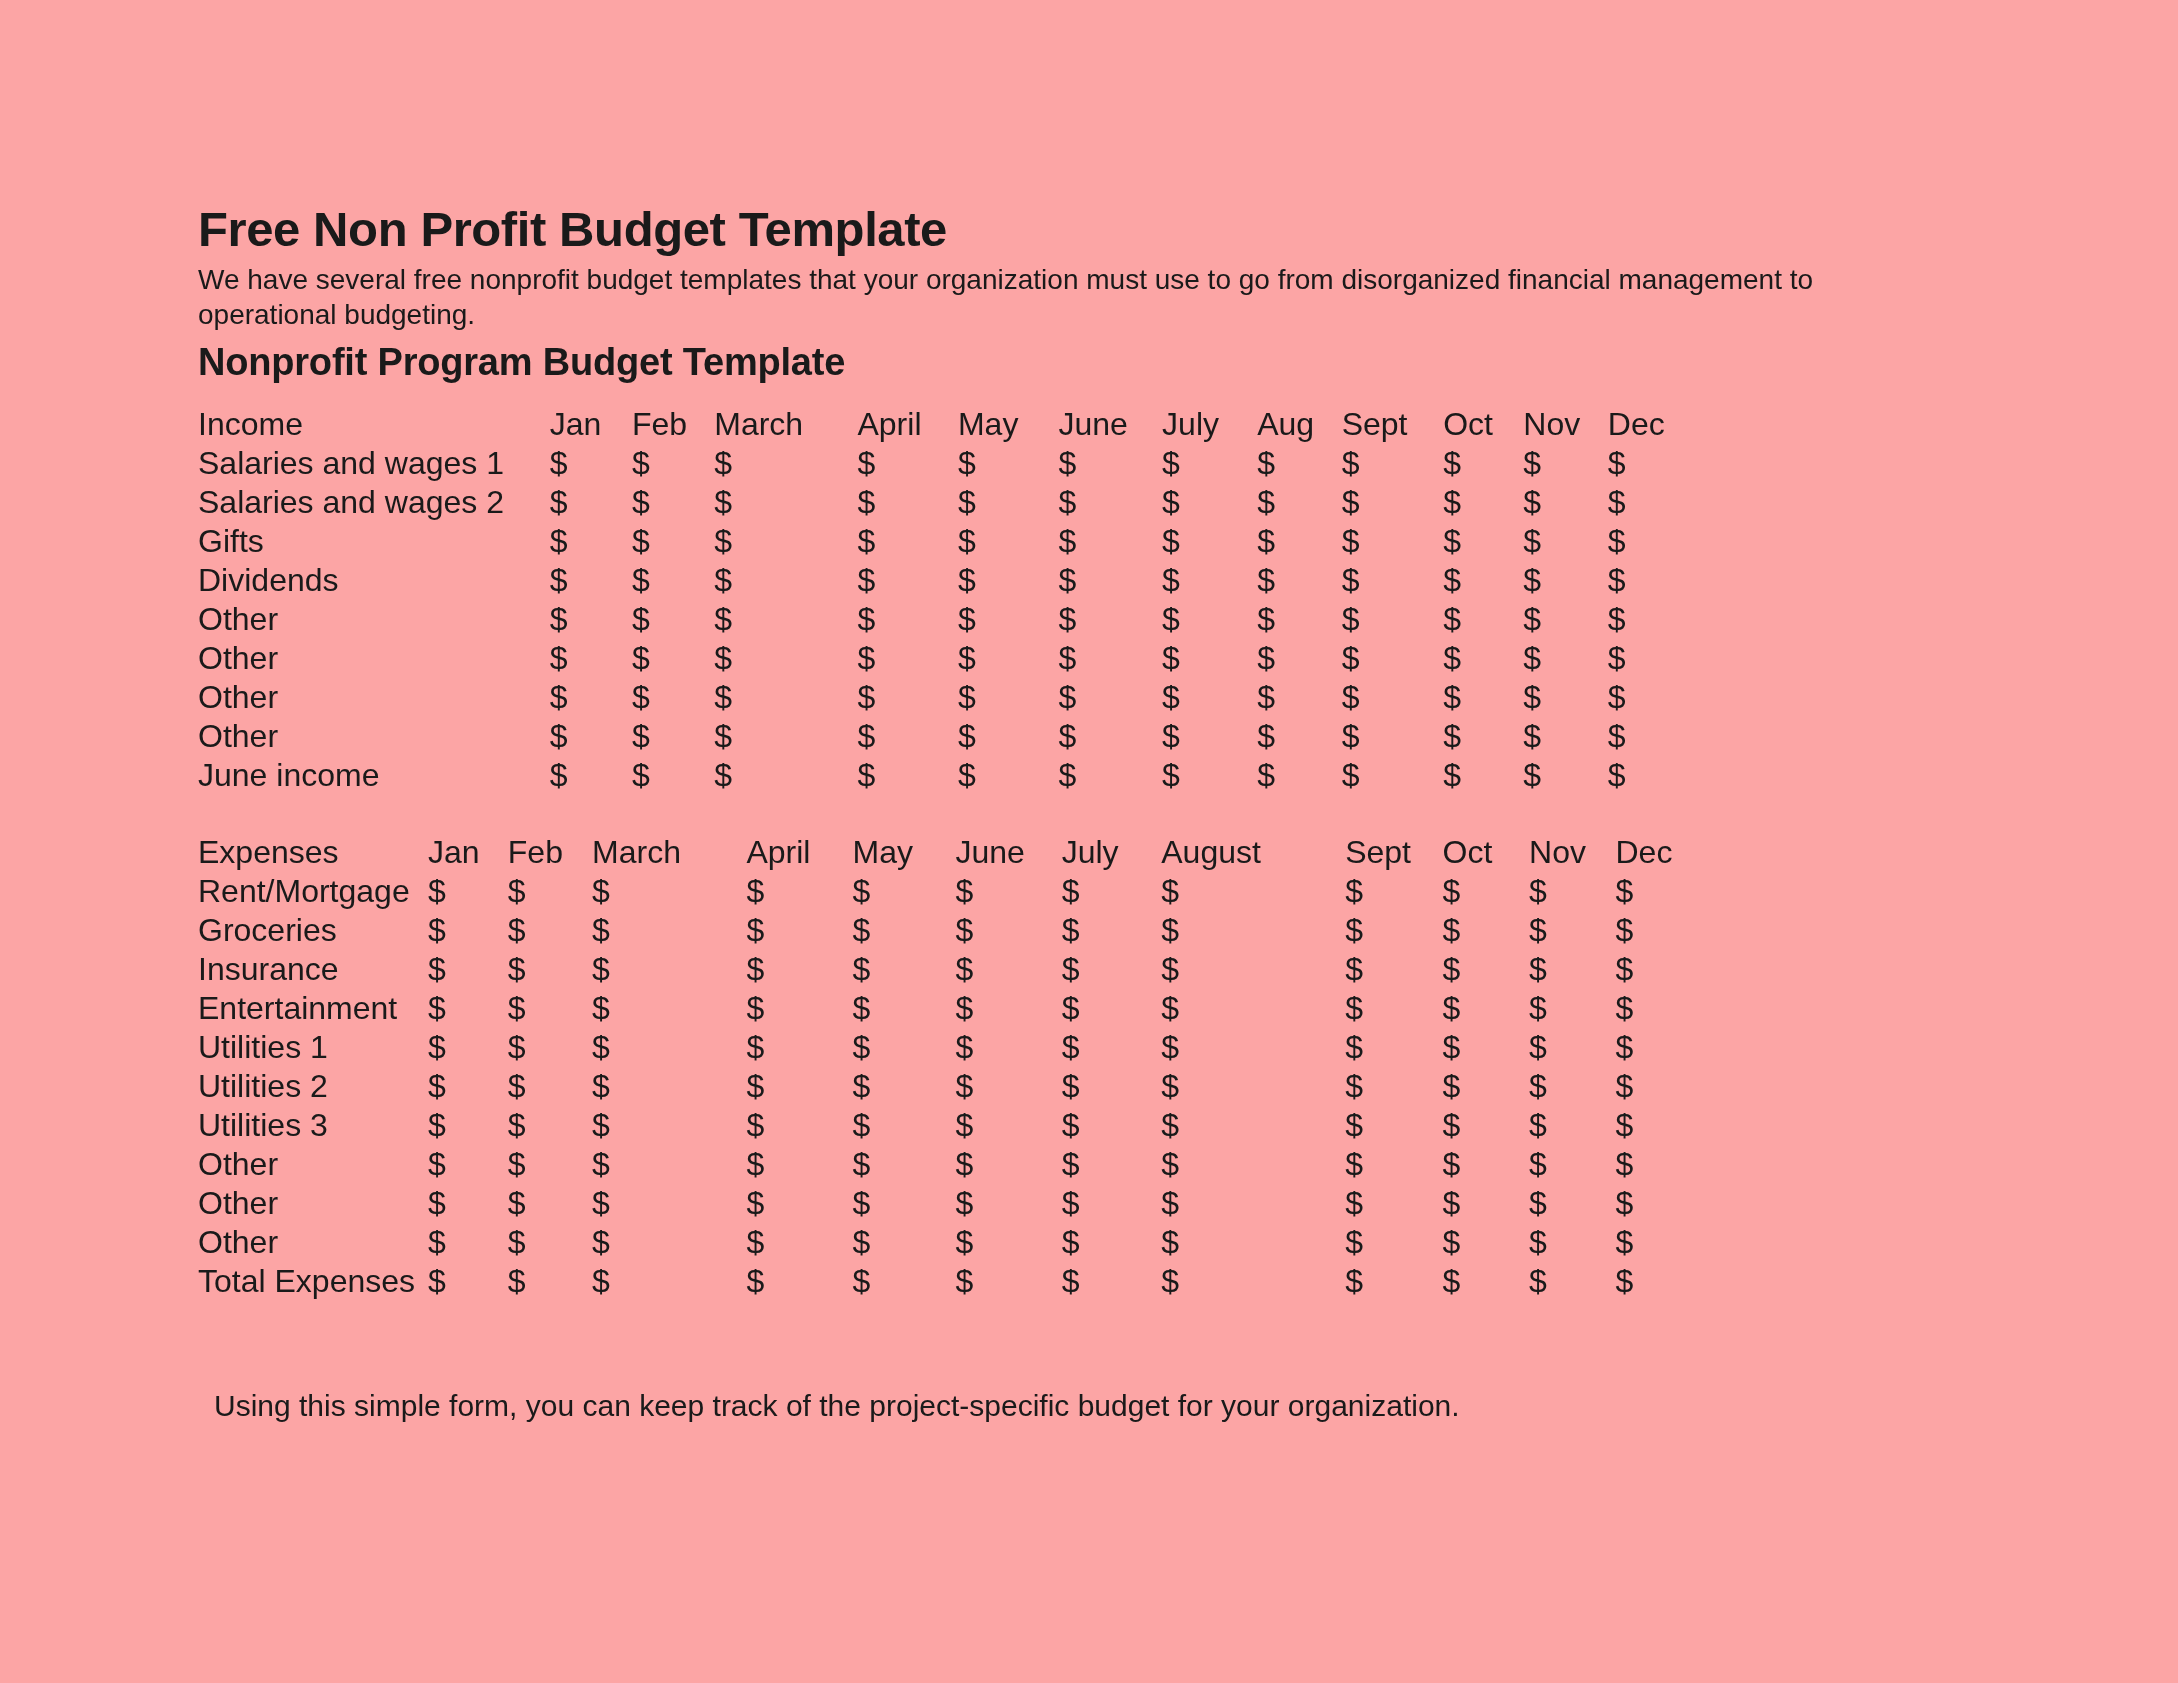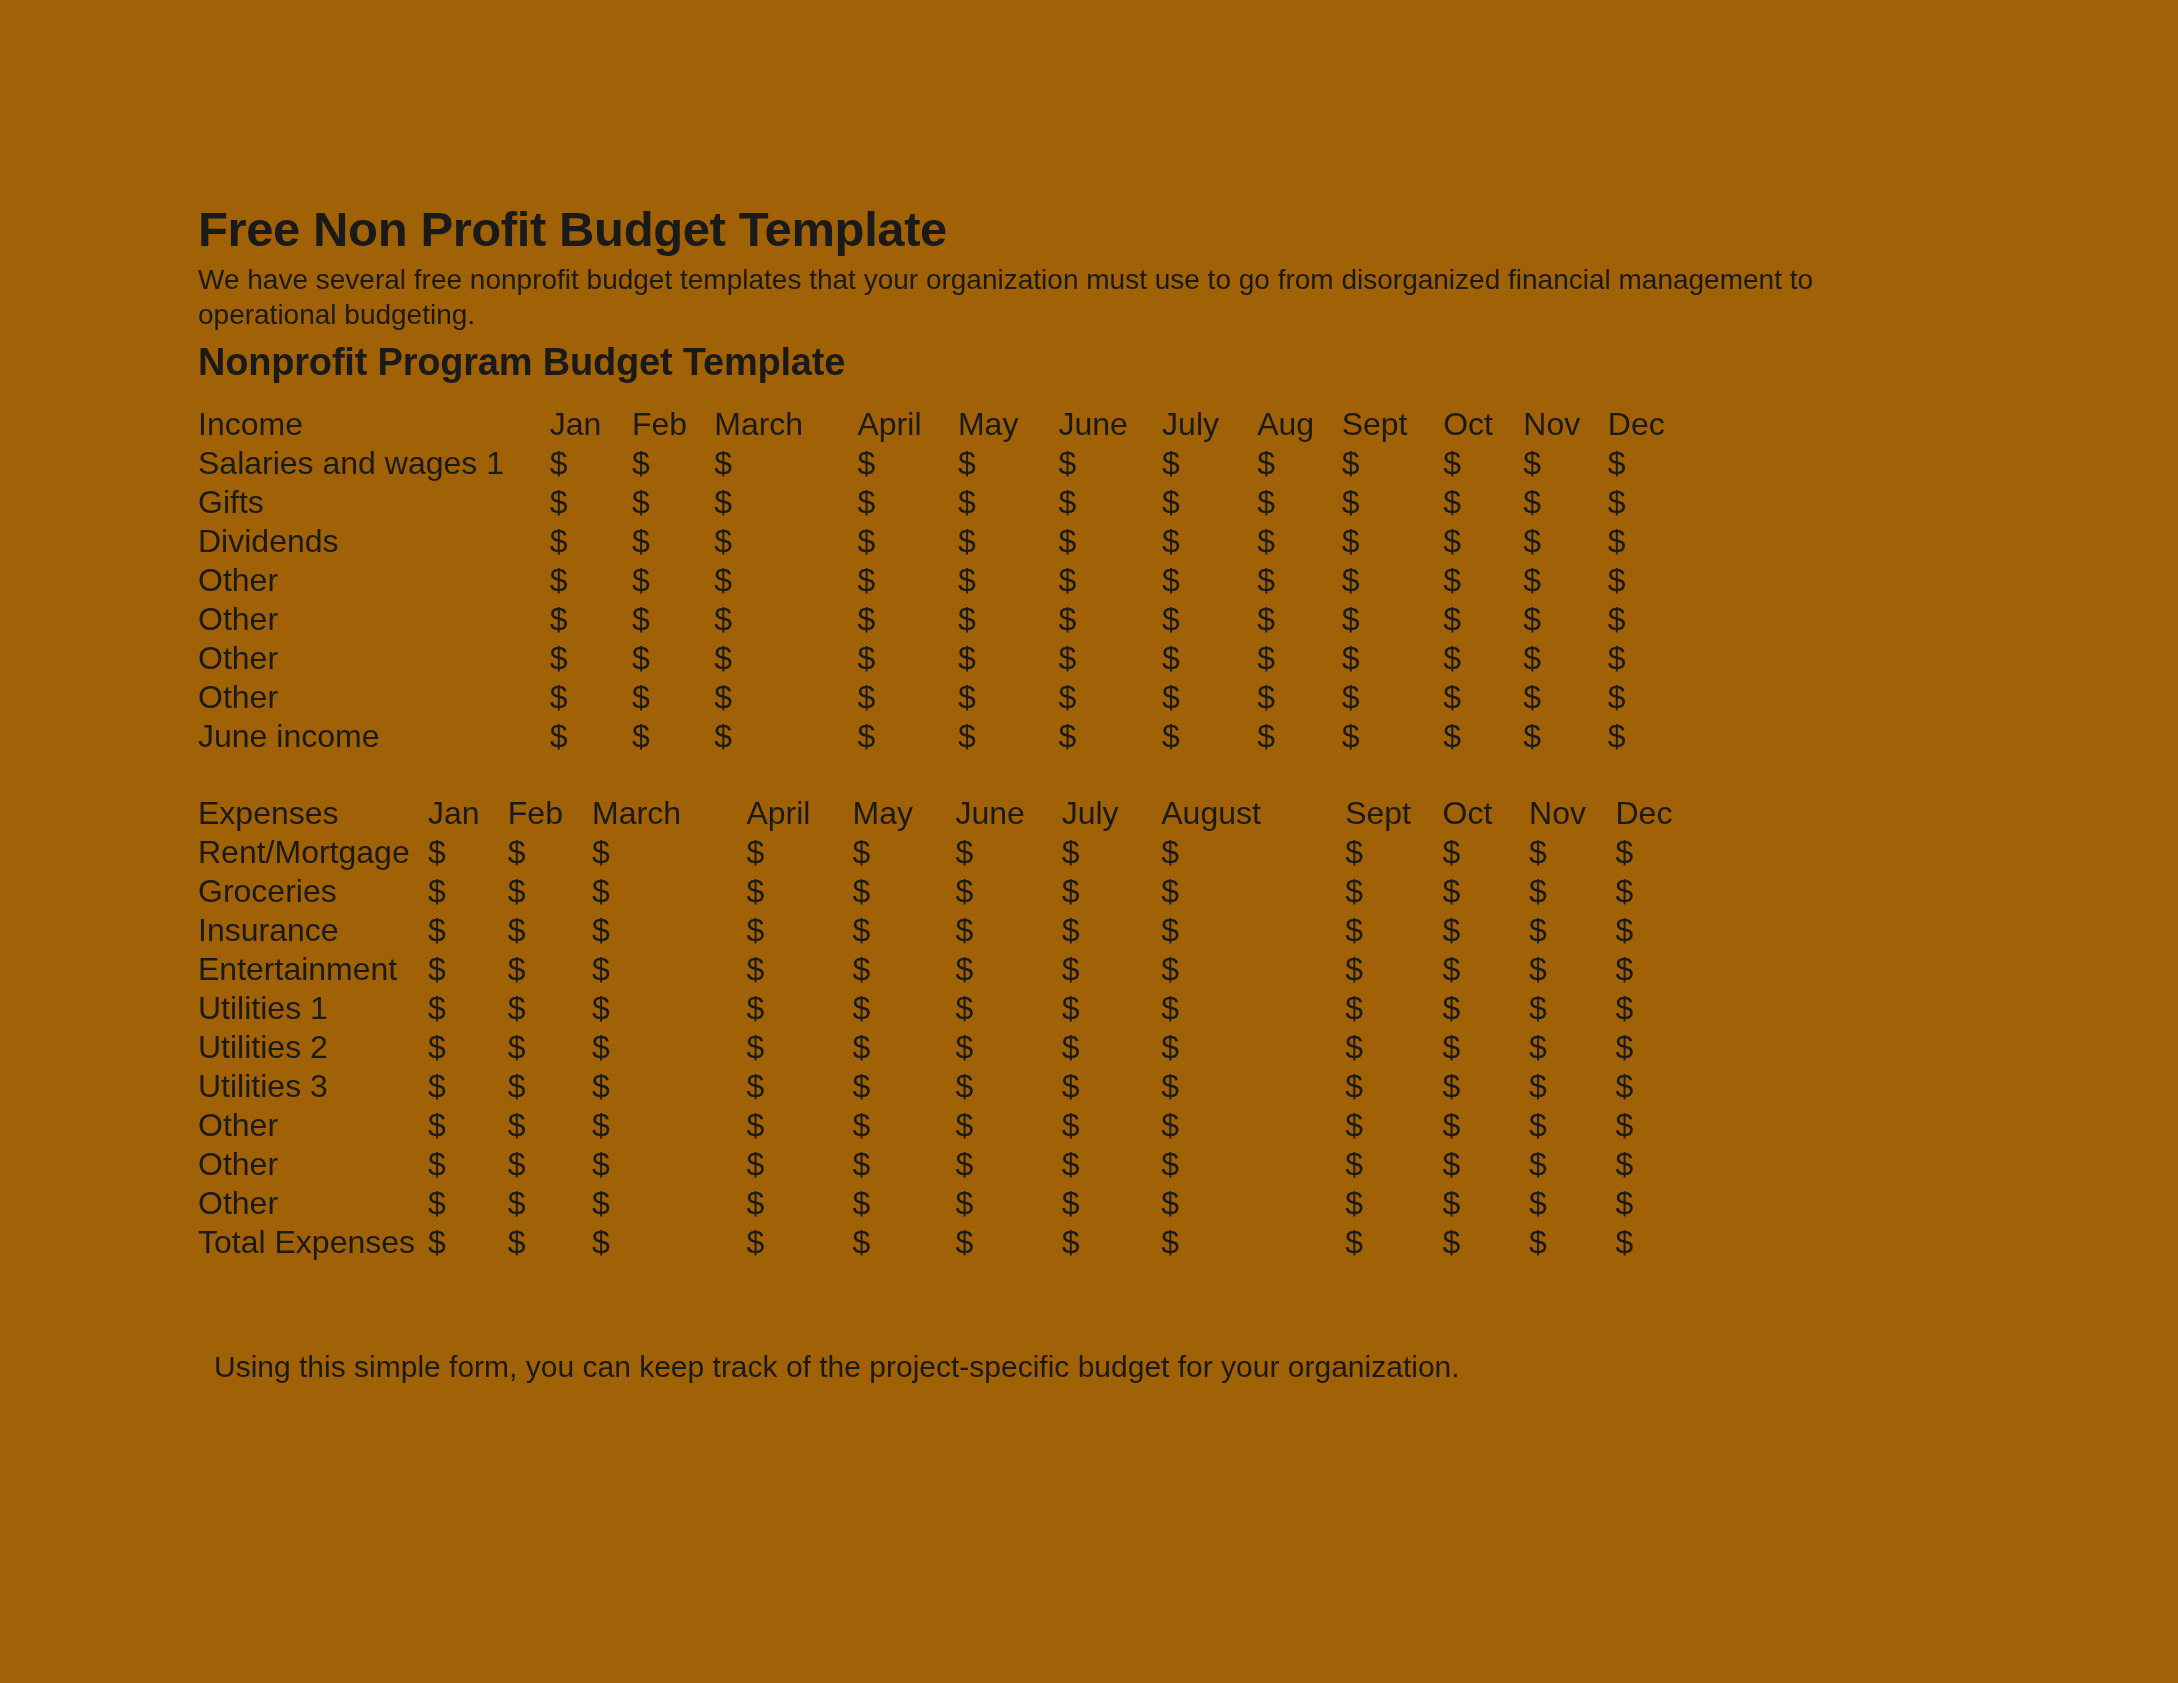--- a/index.html
+++ b/index.html
@@ -14,21 +14,21 @@
     font-family: "Liberation Sans", sans-serif;
     color: #1a1a1a;
     -webkit-font-smoothing: antialiased;
     overflow: hidden;
   }
 
   .page {
     position: relative;
     width: 2178px;
     height: 1683px;
-    background: #a16207;
+    background: #fca5a5;
     box-sizing: border-box;
     padding: 203px 0 0 198px;
   }
 
   .doc-title {
     font-size: 49px;
     font-weight: bold;
     line-height: 1.08;
     letter-spacing: -0.4px;
     margin: 0 0 6px 0;
@@ -168,20 +168,35 @@
           <td>$</td>
           <td>$</td>
           <td>$</td>
           <td>$</td>
           <td>$</td>
           <td>$</td>
           <td>$</td>
           <td>$</td>
         </tr>
         <tr>
+          <td>Salaries and wages 2</td>
+          <td>$</td>
+          <td>$</td>
+          <td>$</td>
+          <td>$</td>
+          <td>$</td>
+          <td>$</td>
+          <td>$</td>
+          <td>$</td>
+          <td>$</td>
+          <td>$</td>
+          <td>$</td>
+          <td>$</td>
+        </tr>
+        <tr>
           <td>Gifts</td>
           <td>$</td>
           <td>$</td>
           <td>$</td>
           <td>$</td>
           <td>$</td>
           <td>$</td>
           <td>$</td>
           <td>$</td>
           <td>$</td>

